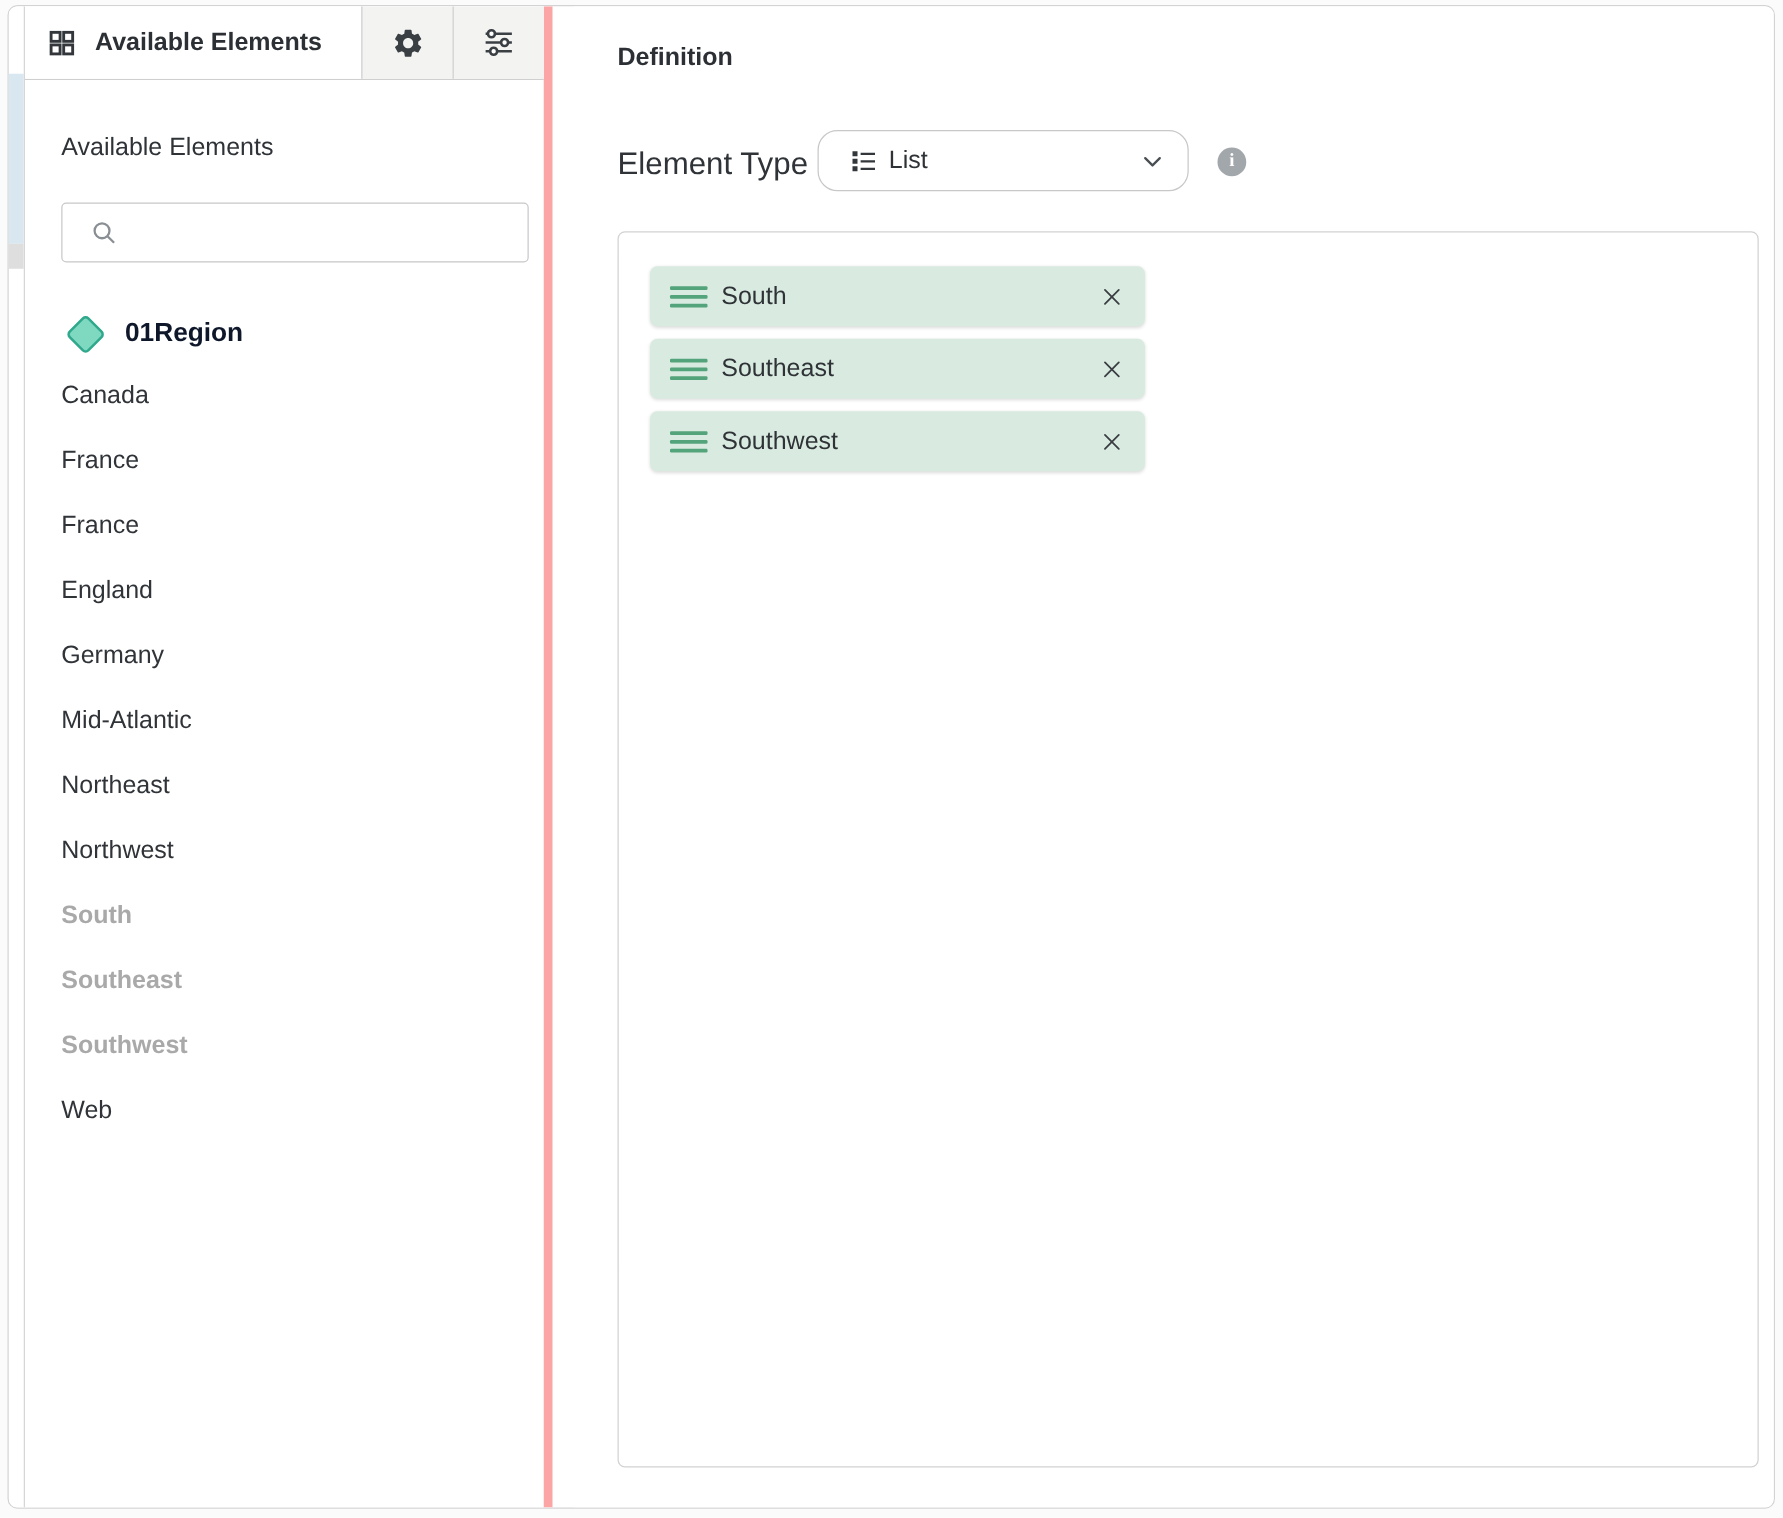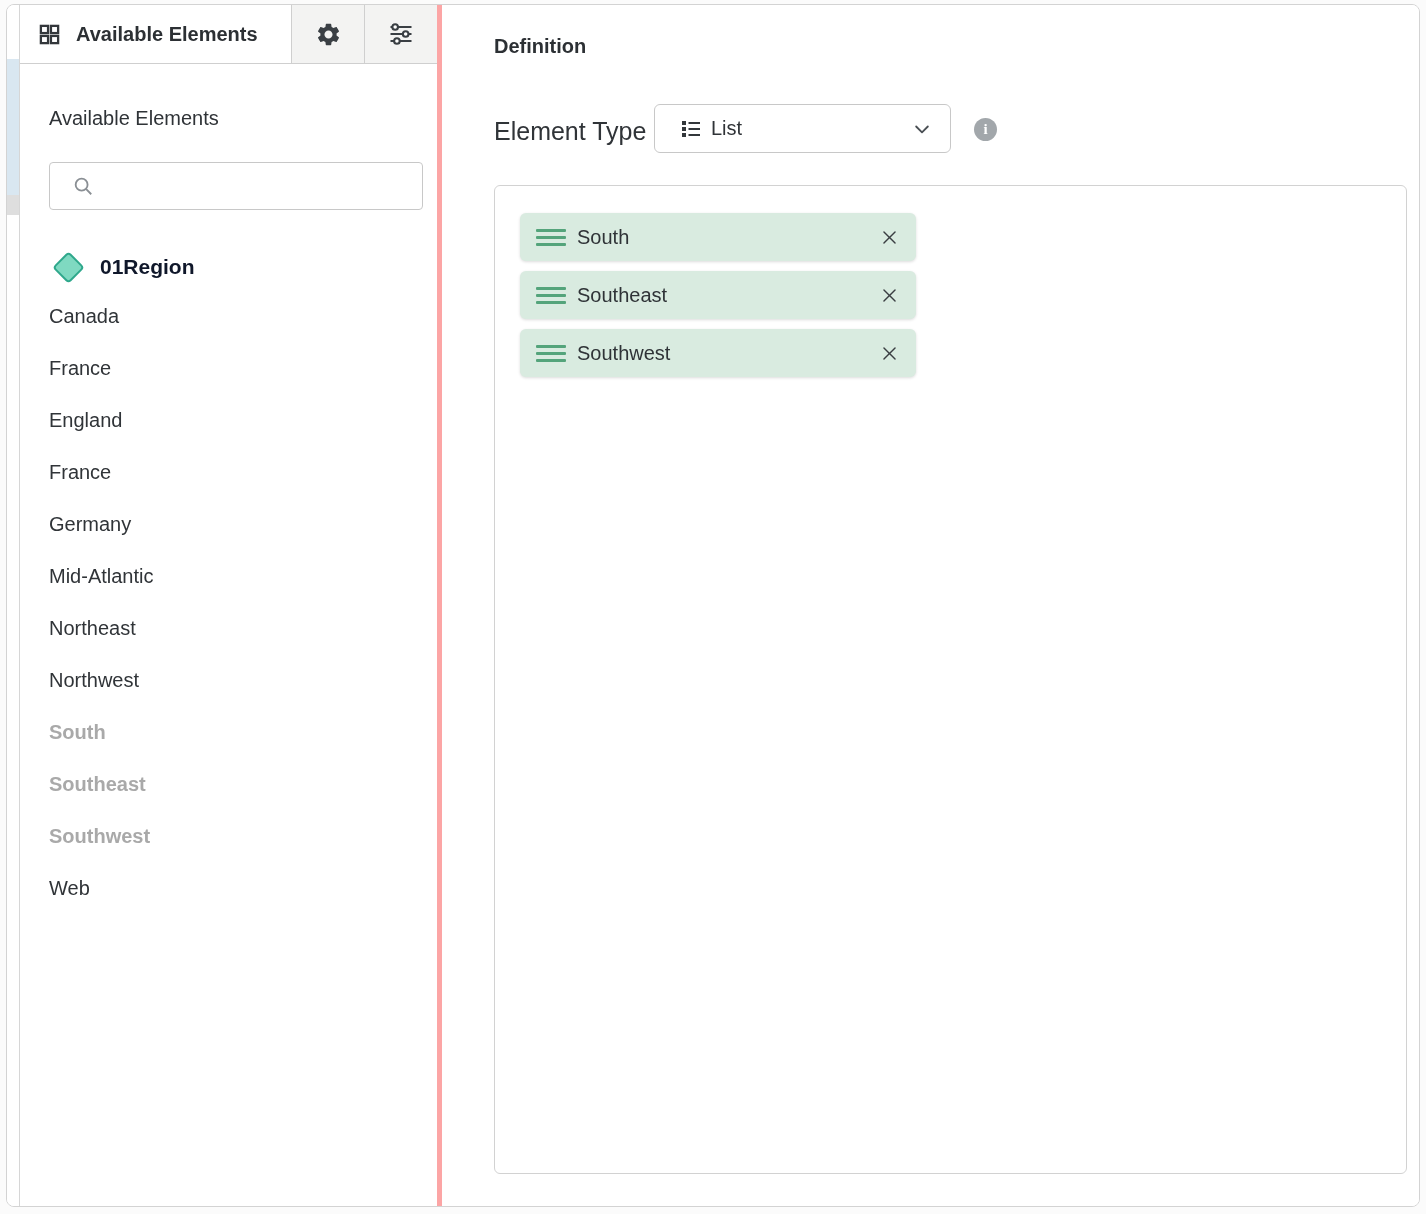--- a/index.html
+++ b/index.html
@@ -22,21 +22,21 @@
   
   .sliver { position: absolute; left: 0; top: 0; width: 12px; height: 100%; background: #fff; }
   .sliver-blue { position: absolute; left: 0; top: 54px; width: 12px; height: 136px; background: var(--sliver-blue); }
   .sliver-gray { position: absolute; left: 0; top: 190px; width: 12px; height: 20px; background: #dedede; }
 
   
   .sidebar {
     position: absolute; left: 12px; top: 0; width: 423px; height: 100%;
     background: #fff;
     border-left: 1px solid #d6d6d6;
-    border-right: 5px solid #fca5a5;
+    border-right: 7px solid #fca5a5;
   }
   .sidebar-header {
     height: 59px; display: flex; align-items: stretch;
     border-bottom: 1px solid #cfcfcf;
   }
   .sidebar-title {
     flex: 1; display: flex; align-items: center; gap: 15px;
     padding-left: 18px; font-size: 20px; font-weight: bold; color: #2c3034;
     background: #fff;
   }
@@ -61,21 +61,21 @@
   .item-list { position: absolute; left: 29px; top: 285px; width: 380px; }
   .item { height: 52px; display: flex; align-items: center; font-size: 20px; color: #303438; cursor: pointer; }
   .item .item-label.used { color: var(--disabled-text); font-weight: bold; }
 
   
   .main { position: absolute; left: 436px; top: 0; right: 0; bottom: 0; background: #fff; margin-left: 16px; }
   .def-title { position: absolute; left: 35px; top: 30px; font-size: 20px; font-weight: bold; color: #2c3034; }
   .etype-label { position: absolute; left: 35px; top: 112px; font-size: 25px; color: #303438; }
   .etype-select {
     position: absolute; left: 195px; top: 99px; width: 297px; height: 49px;
-    border: 1px solid #c8c8c8; border-radius: 6px; background: #fff;
+    border: 1px solid #c8c8c8; border-radius: 16px; background: #fff;
     display: flex; align-items: center; padding: 0 18px 0 24px; cursor: pointer;
   }
   .etype-value { font-size: 20px; color: #2f3337; margin-left: 8px; flex: 1; }
   .info-badge {
     position: absolute; left: 515px; top: 113px; width: 23px; height: 23px;
     border-radius: 50%; background: var(--info-gray); color: #fff;
     display: flex; align-items: center; justify-content: center;
     font-size: 15px; font-weight: bold; font-family: "Liberation Serif", serif;
     cursor: pointer;
   }
@@ -162,25 +162,25 @@
 
         <div class="item">
           <span class="item-label normal">Canada</span>
         </div>
 
         <div class="item">
           <span class="item-label normal">France</span>
         </div>
 
         <div class="item">
+          <span class="item-label normal">France</span>
+        </div>
+
+        <div class="item">
           <span class="item-label normal">England</span>
-        </div>
-
-        <div class="item">
-          <span class="item-label normal">France</span>
         </div>
 
         <div class="item">
           <span class="item-label normal">Germany</span>
         </div>
 
         <div class="item">
           <span class="item-label normal">Mid-Atlantic</span>
         </div>
 

